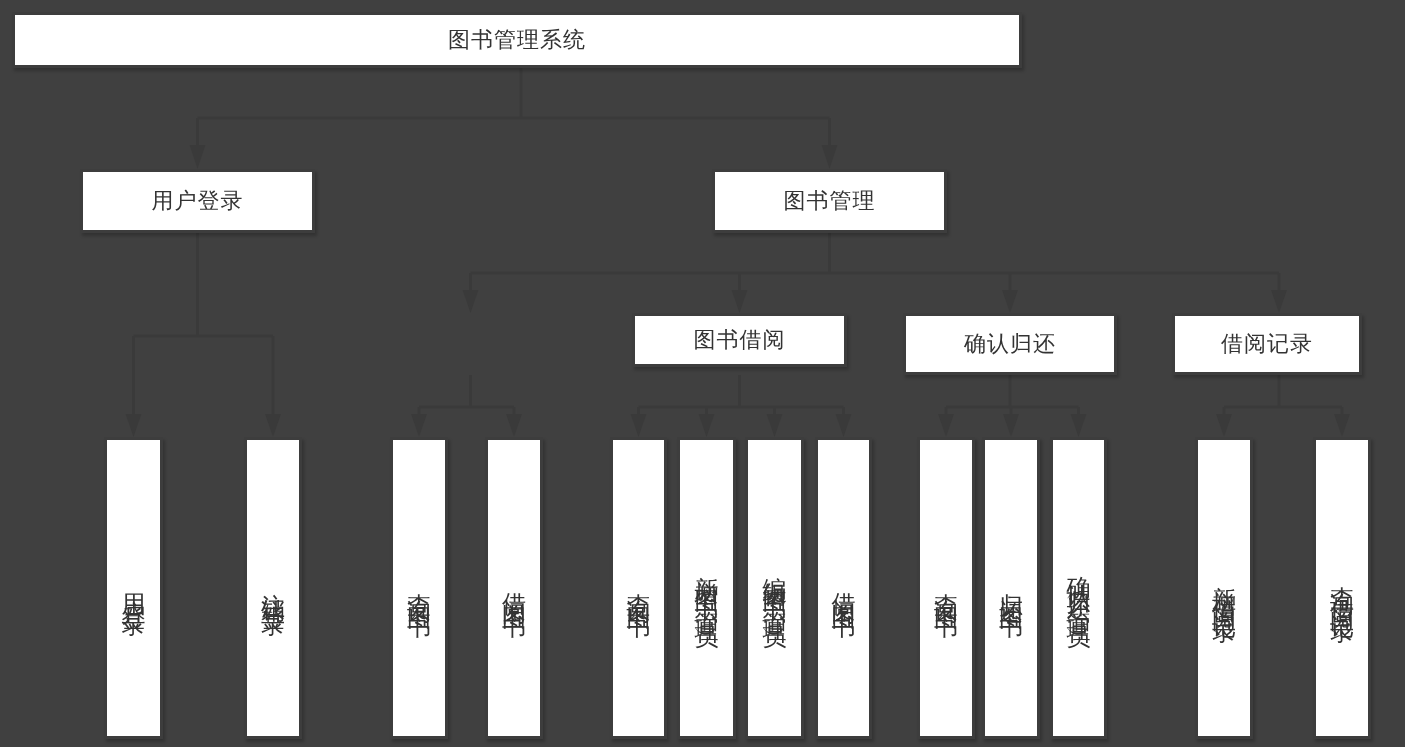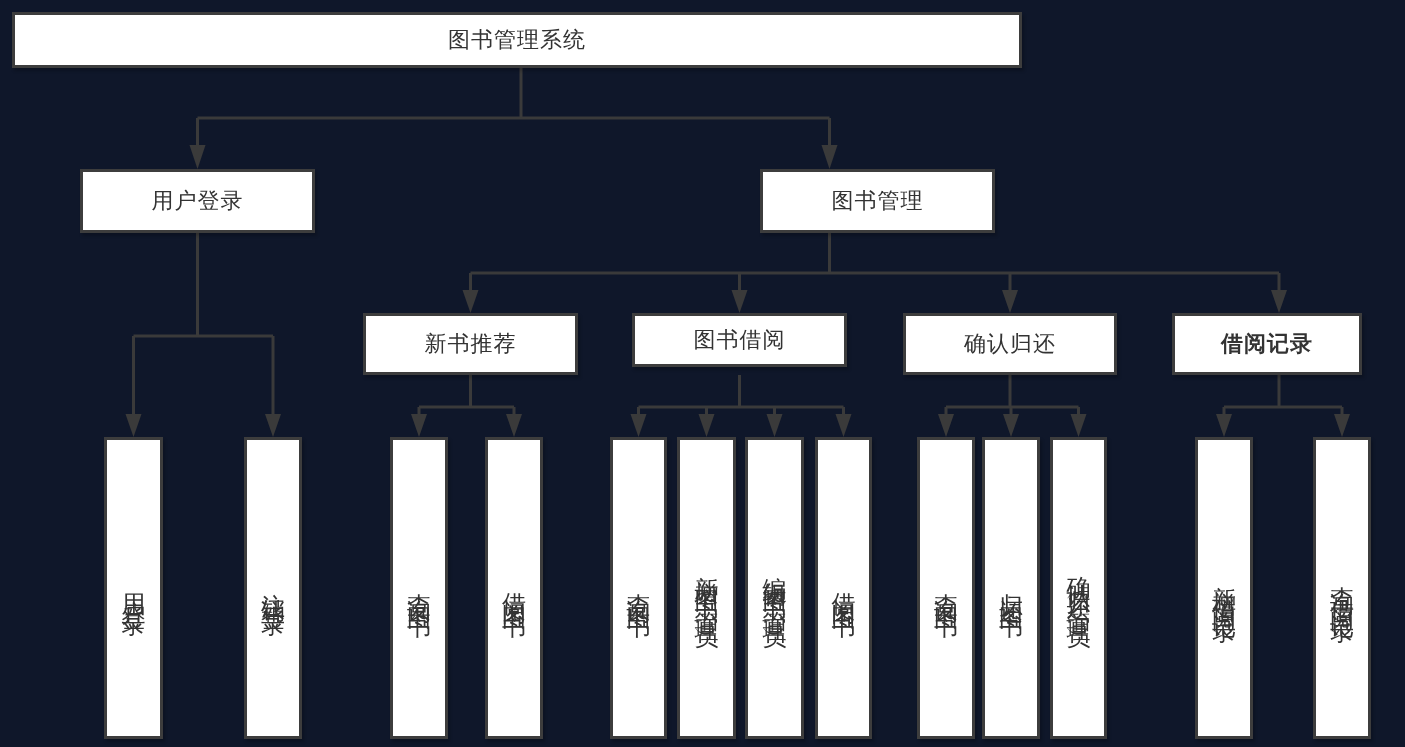--- a/index.html
+++ b/index.html
@@ -1,17 +1,17 @@
 <!DOCTYPE html>
 <html><head>
 <meta charset="utf-8">
 <style>
   html,body{margin:0;padding:0;background:#fff;}
   #canvas{
-    position:relative;width:1405px;height:747px;background:#0f172a;
+    position:relative;width:1405px;height:747px;background:#404040;
     font-family:"Liberation Sans","DejaVu Sans",sans-serif;overflow:hidden;
   }
   #connector-layer{position:absolute;left:0;top:0;z-index:1;}
   .node{
     position:absolute;box-sizing:border-box;background:#ffffff;
     border:3px solid #3d3d3d;box-shadow:2px 3px 3px rgba(0,0,0,0.22);
     display:flex;align-items:center;justify-content:center;
     color:#333333;z-index:2;
   }
   .h-node{font-size:22px;letter-spacing:1px;white-space:nowrap;}
@@ -65,26 +65,25 @@
       <polygon points="1003,414 1019,414 1011,437"></polygon>
       <polygon points="1070.5,414 1086.5,414 1078.5,437"></polygon>
       <polygon points="1216,414 1232,414 1224,437"></polygon>
       <polygon points="1334,414 1350,414 1342,437"></polygon>
     </g>
   </svg>
 
   <div class="node h-node" style="left:12px;top:12px;width:1010px;height:56px;">图书管理系统</div>
 
   <div class="node h-node" style="left:80px;top:169px;width:235px;height:64px;">用户登录</div>
-  <div class="node h-node" style="left:712px;top:169px;width:235px;height:64px;margin-left:48px;">图书管理</div>
+  <div class="node h-node" style="left:712px;top:169px;width:235px;height:64px;">图书管理</div>
 
-  <div class="node h-node" style="left:363px;top:313px;width:215px;height:62px;">新书推荐</div>
   <div class="node h-node" style="left:632px;top:313px;width:215px;height:54px;">图书借阅</div>
   <div class="node h-node" style="left:903px;top:313px;width:214px;height:62px;">确认归还</div>
-  <div class="node h-node" style="left:1172px;top:313px;width:190px;height:62px;font-weight:bold;">借阅记录</div>
+  <div class="node h-node" style="left:1172px;top:313px;width:190px;height:62px;">借阅记录</div>
 
   <div class="node v-node" style="left:104px;top:437px;width:59px;height:302px;">用户登录</div>
   <div class="node v-node" style="left:244px;top:437px;width:58px;height:302px;">注销登录</div>
 
   <div class="node v-node" style="left:390px;top:437px;width:58px;height:302px;">查询图书</div>
   <div class="node v-node" style="left:485px;top:437px;width:58px;height:302px;">借阅图书</div>
 
   <div class="node v-node" style="left:610px;top:437px;width:57px;height:302px;">查询图书</div>
   <div class="node v-node" style="left:677px;top:437px;width:59px;height:302px;">新增图书（管理员）</div>
   <div class="node v-node" style="left:745px;top:437px;width:59px;height:302px;">编辑图书（管理员）</div>

